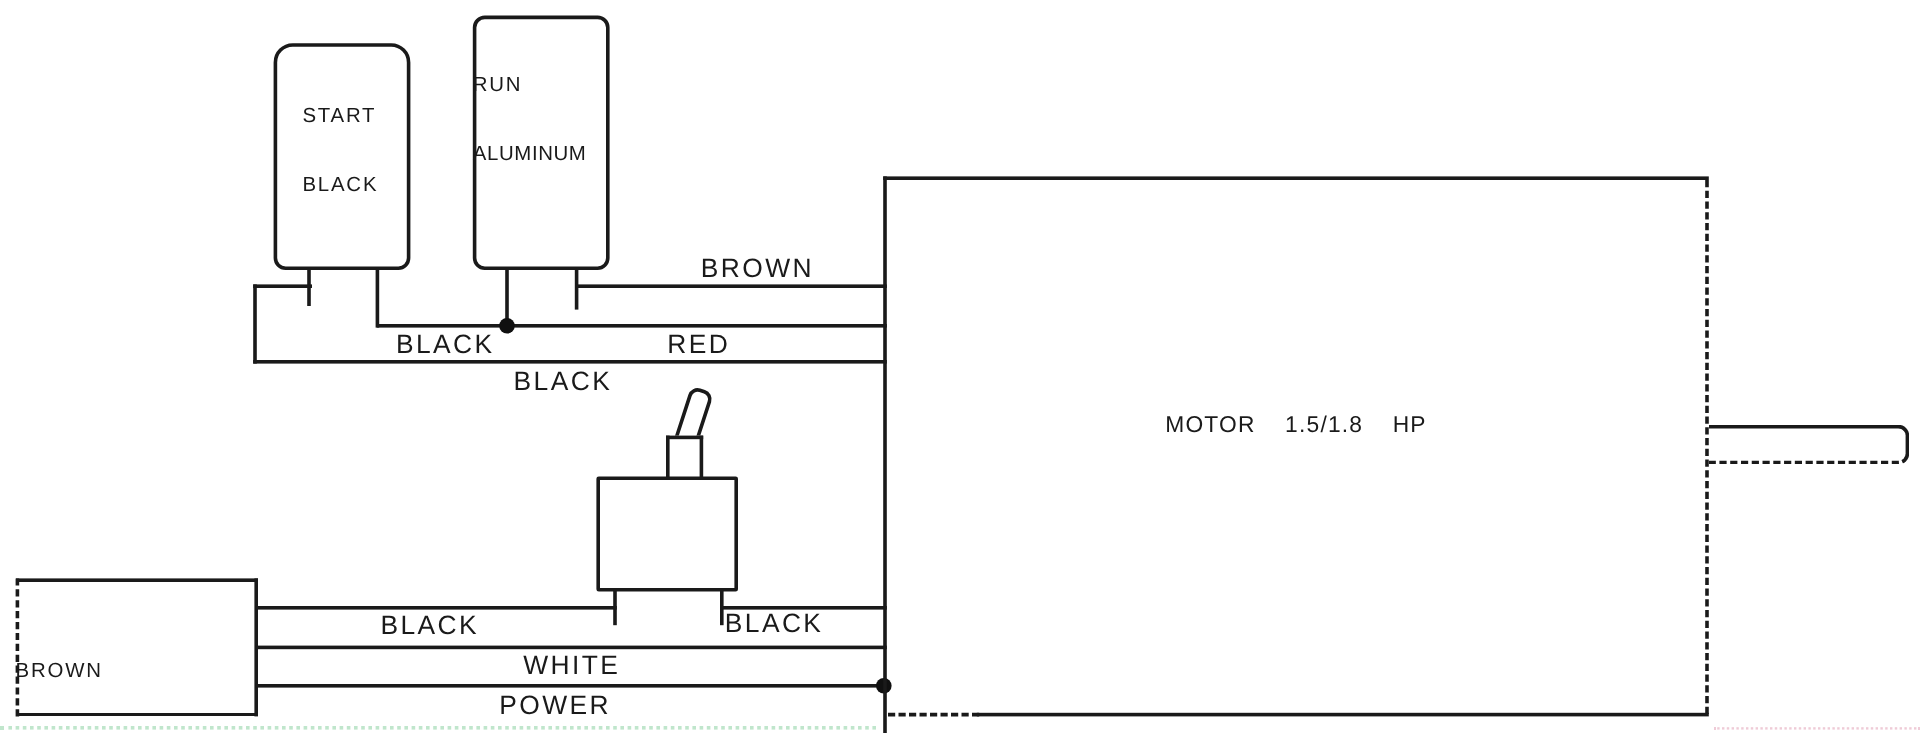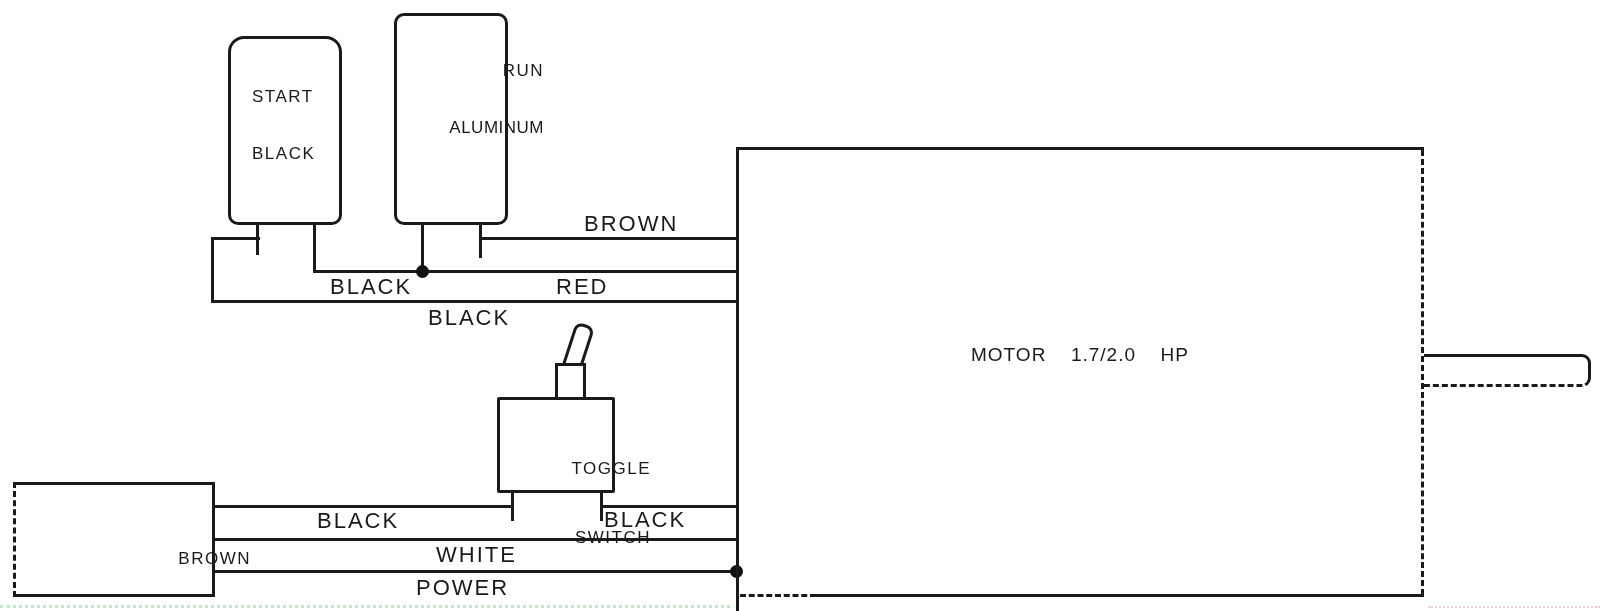--- a/index.html
+++ b/index.html
@@ -9,21 +9,21 @@
   }
   
   .hl{position:absolute;height:3px;background:#1a1a1a;}
   .vl{position:absolute;width:3px;background:#1a1a1a;}
   .hl-dash{position:absolute;height:0;border-top:3px dashed #1a1a1a;background:none;}
   .vl-dash{position:absolute;width:0;border-left:3px dashed #1a1a1a;background:none;}
   .dot{position:absolute;width:13px;height:13px;border-radius:50%;background:#101010;}
   
   .box{position:absolute;border:3px solid #1a1a1a;background:#ffffff;box-sizing:border-box;}
   .cap-label{position:absolute;font-size:17px;line-height:19px;letter-spacing:1.5px;font-weight:500;white-space:pre;}
-  .center-label{text-align:right;padding-left:36px;}
+  .center-label{text-align:left;}
   
   .wlabel{position:absolute;font-size:22px;letter-spacing:2px;font-weight:500;white-space:pre;}
   .motor-label{position:absolute;left:960px;width:240px;text-align:center;font-size:19px;letter-spacing:1px;word-spacing:6px;white-space:pre;font-weight:500;}
   
   .lever{position:absolute;border:3px solid #1a1a1a;border-radius:8px;background:#ffffff;transform:rotate(18deg);transform-origin:50% 90%;}
   
   .artifact{position:absolute;height:0;}
 </style>
 </head>
 <body>
@@ -57,24 +57,20 @@
   <div class="hl" style="left:480px;top:237px;width:259px;"></div>
 
   <div class="wlabel" style="left:584px;top:211px;">BROWN</div>
   <div class="wlabel" style="left:330px;top:274px;">BLACK</div>
   <div class="wlabel" style="left:556px;top:274px;">RED</div>
   <div class="wlabel" style="left:428px;top:305px;">BLACK</div>
 
   <div class="lever" style="left:560px;top:322px;width:14px;height:50px;"></div>
   <div class="box" style="left:555px;top:363px;width:31px;height:36px;border-bottom:none;"></div>
   <div class="box" style="left:497px;top:397px;width:118px;height:96px;border-radius:2px;"></div>
-  <div class="cap-label center-label" style="left:497px;top:411px;width:118px;line-height:23px;">
-    <div>TOGGLE</div>
-    <div>SWITCH</div>
-  </div>
   <div class="vl" style="left:511px;top:492px;height:29px;"></div>
   <div class="vl" style="left:600px;top:492px;height:29px;"></div>
 
   <div class="box" style="left:13px;top:482px;width:202px;height:115px;border-left:3px dashed #1a1a1a;"></div>
   <div class="cap-label center-label" style="left:13px;top:504px;width:202px;line-height:22px;">
     <div>BROWN</div>
     
     
   </div>
 
@@ -88,21 +84,21 @@
   <div class="wlabel" style="left:604px;top:507px;">BLACK</div>
   <div class="wlabel" style="left:419px;top:542px;margin-left:17px;">WHITE</div>
   <div class="wlabel" style="left:416px;top:575px;">POWER</div>
 
   <div class="vl" style="left:736px;top:147px;height:465px;"></div>
   <div class="hl" style="left:736px;top:147px;width:688px;"></div>
   <div class="vl-dash" style="left:1421px;top:150px;height:445px;"></div>
   <div class="hl-dash" style="left:740px;top:594px;width:76px;"></div>
   <div class="hl" style="left:814px;top:594px;width:610px;"></div>
 
-  <div class="motor-label" style="top:344px;">MOTOR  1.7/2.0  HP</div>
+  <div class="motor-label" style="top:344px;">MOTOR  1.5/1.8  HP</div>
 
   <div style="position:absolute;left:1424px;top:354px;width:167px;height:33px;box-sizing:border-box;background:#ffffff;
               border-top:3px solid #1a1a1a;border-right:3px solid #1a1a1a;border-bottom:3px dashed #1a1a1a;
               border-radius:0 9px 9px 0;"></div>
 
   <div class="artifact" style="left:0;top:605px;width:730px;border-top:3px dotted rgba(158,216,176,0.65);"></div>
   <div class="artifact" style="left:1428px;top:606px;width:172px;border-top:2px dotted rgba(228,168,188,0.6);"></div>
 
 </div>
 

